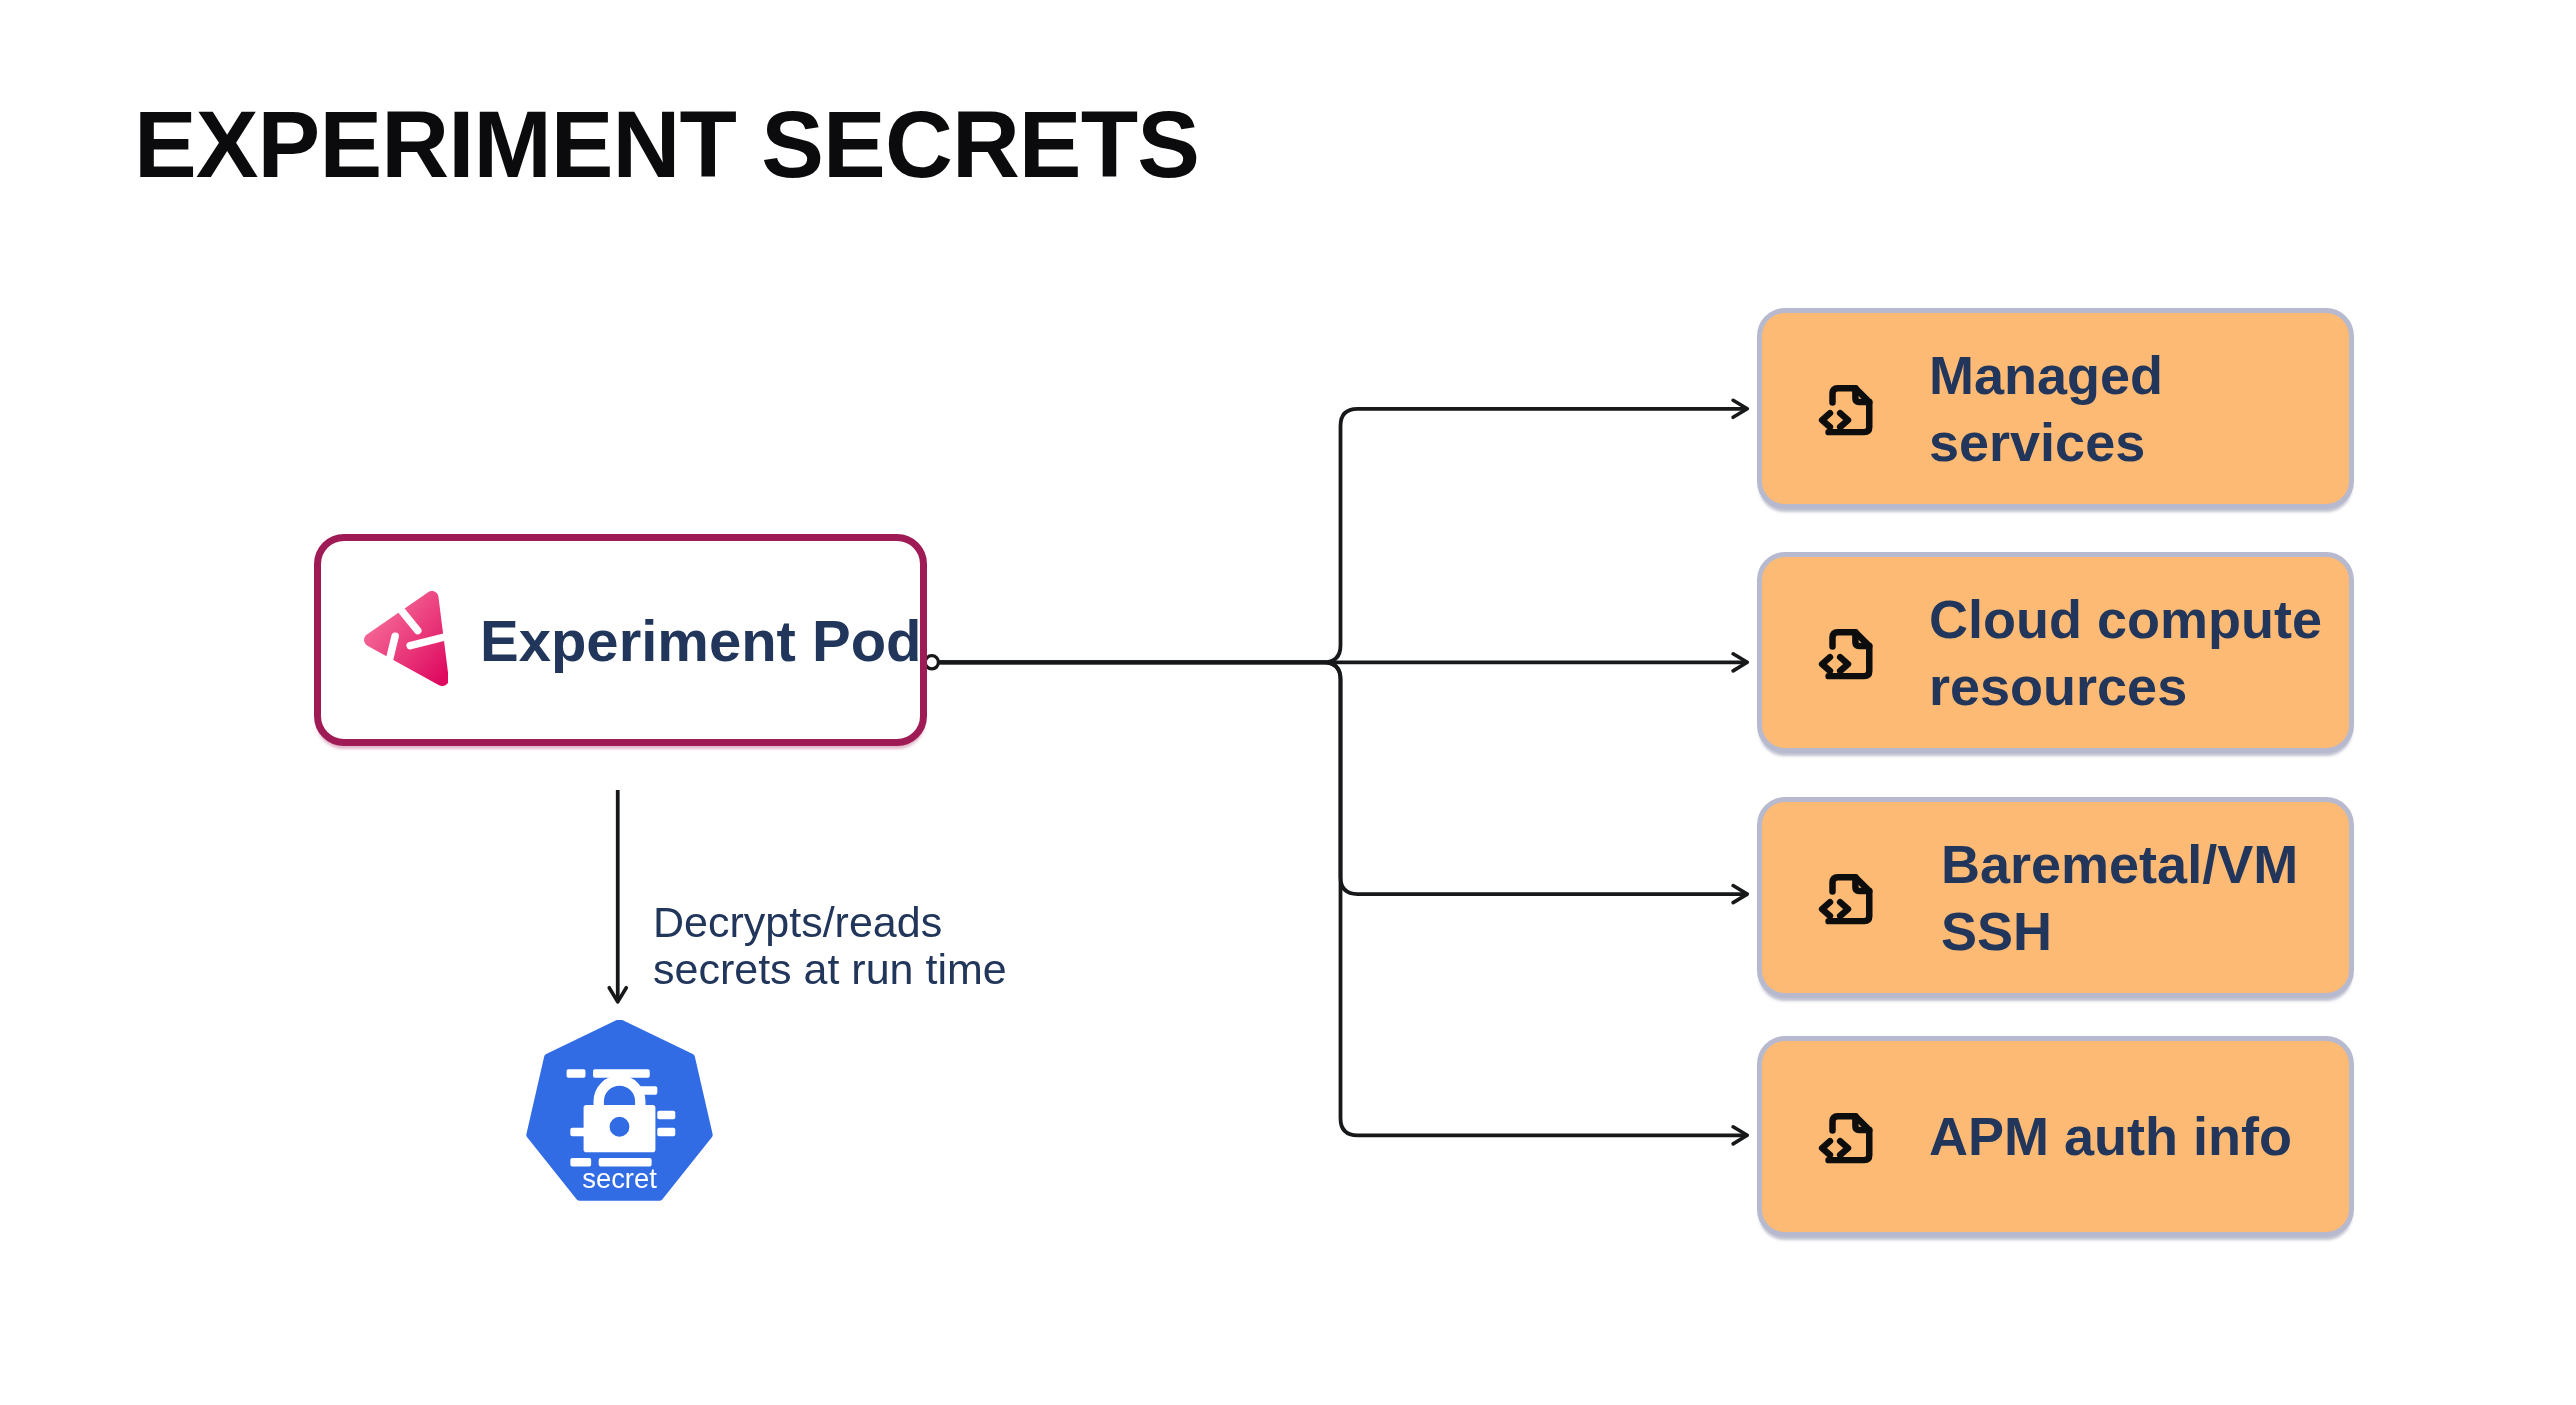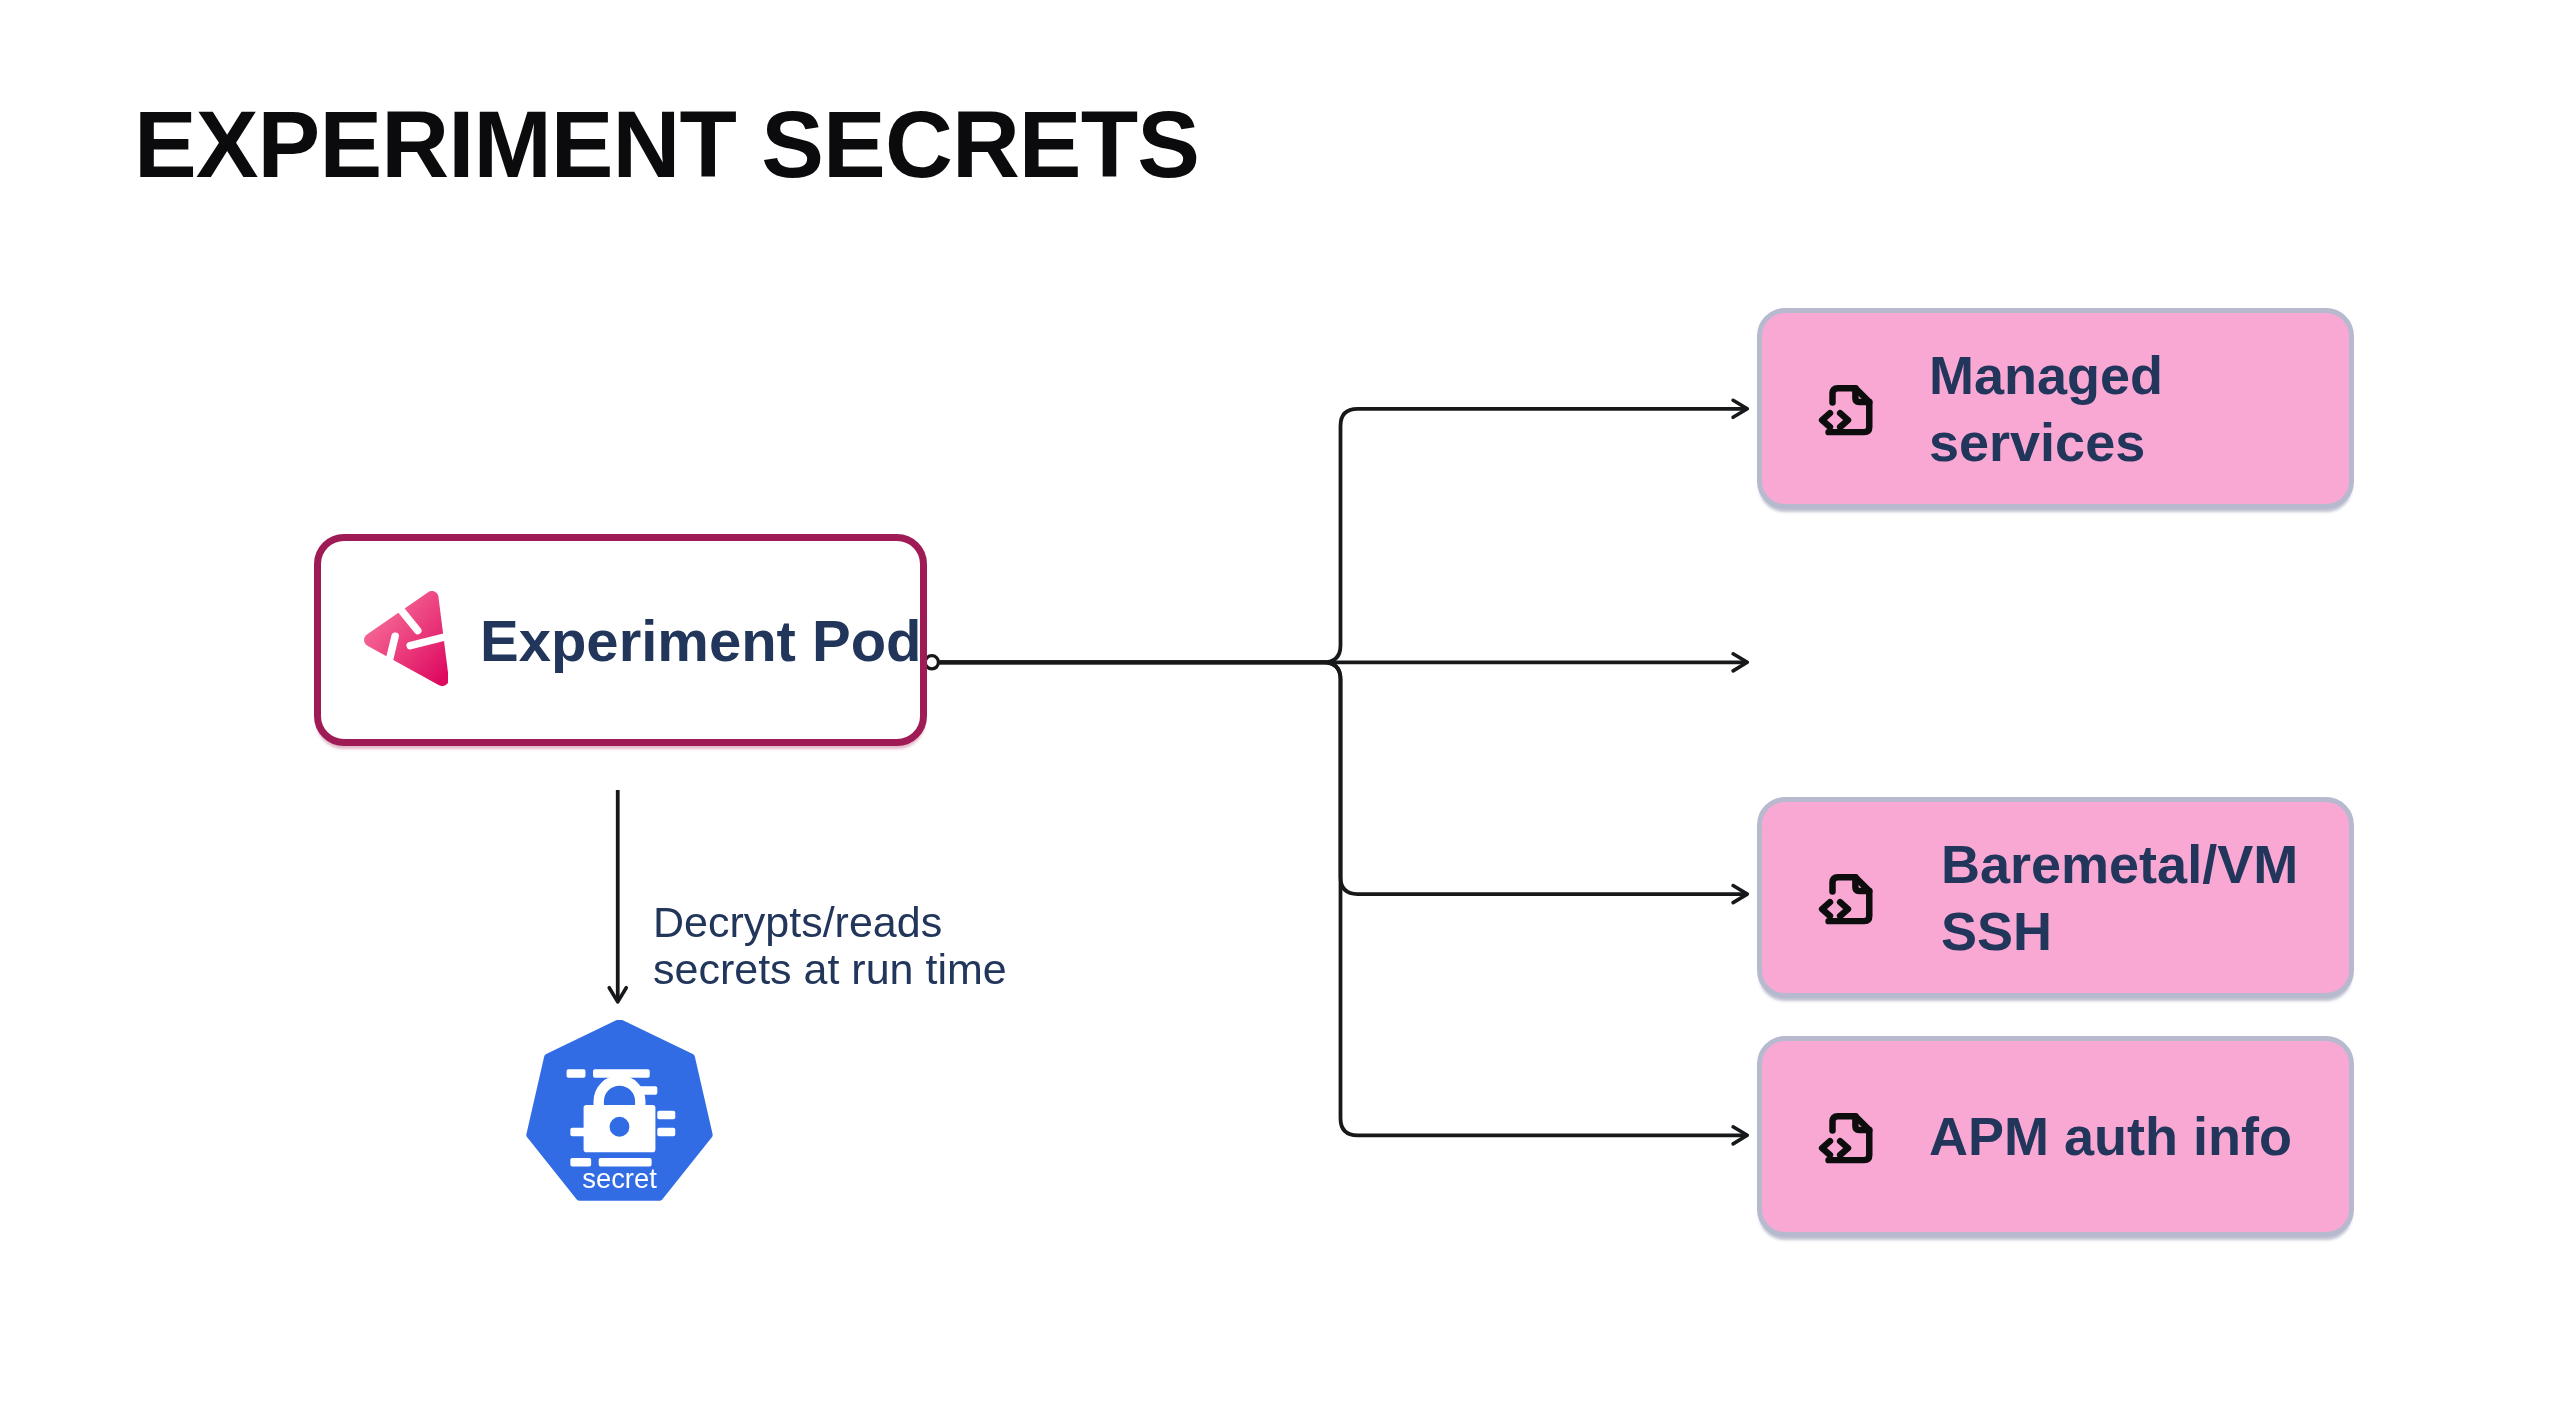--- a/index.html
+++ b/index.html
@@ -67,21 +67,21 @@
     left: 525px; top: 1020px;
     width: 189px; height: 189px;
   }
   .secret-node svg { width: 189px; height: 189px; display: block; }
   
   .target-node {
     position: absolute;
     left: 1757px;
     width: 597px; height: 201px;
     box-sizing: border-box;
-    background: #f9a8d4;
+    background: #fdba74;
     border: 5.7px solid #b7b9ce;
     border-radius: 28px;
     box-shadow: 0 5.7px 2.8px -2.8px rgba(140, 144, 172, 0.55);
     display: flex;
     align-items: center;
     padding-left: 49px;
   }
   .target-node .file-icon { width: 74px; height: 78px; flex: 0 0 auto; }
   .target-node .target-text {
     margin-left: 44px;
@@ -170,20 +170,34 @@
         <path d="M8.2 17.8 L 4.8 20.8 L 8.2 23.8"></path>
         <path d="M12.6 17.8 L 16 20.8 L 12.6 23.8"></path>
       </g>
     </svg>
     <div class="target-text">
       <span>Managed</span>
       <span>services</span>
     </div>
   </div>
 
+  <div class="target-node" id="target-1">
+    <svg class="file-icon" viewBox="0 0 32 32">
+      <g fill="none" stroke="#0d0d0d" stroke-width="2.8" stroke-linecap="round" stroke-linejoin="round">
+        <path d="M9.3 13.2 V 9.2 Q 9.3 7 11.5 7 H 19.2 L 25.2 13 V 23.8 Q 25.2 26 23 26 H 7.6"></path>
+        <path d="M19.2 7 V 11.4 Q 19.2 13 20.8 13 H 25.2"></path>
+        <path d="M8.2 17.8 L 4.8 20.8 L 8.2 23.8"></path>
+        <path d="M12.6 17.8 L 16 20.8 L 12.6 23.8"></path>
+      </g>
+    </svg>
+    <div class="target-text">
+      <span>Cloud compute</span>
+      <span>resources</span>
+    </div>
+  </div>
 
   <div class="target-node" id="target-2">
     <svg class="file-icon" viewBox="0 0 32 32">
       <g fill="none" stroke="#0d0d0d" stroke-width="2.8" stroke-linecap="round" stroke-linejoin="round">
         <path d="M9.3 13.2 V 9.2 Q 9.3 7 11.5 7 H 19.2 L 25.2 13 V 23.8 Q 25.2 26 23 26 H 7.6"></path>
         <path d="M19.2 7 V 11.4 Q 19.2 13 20.8 13 H 25.2"></path>
         <path d="M8.2 17.8 L 4.8 20.8 L 8.2 23.8"></path>
         <path d="M12.6 17.8 L 16 20.8 L 12.6 23.8"></path>
       </g>
     </svg>

